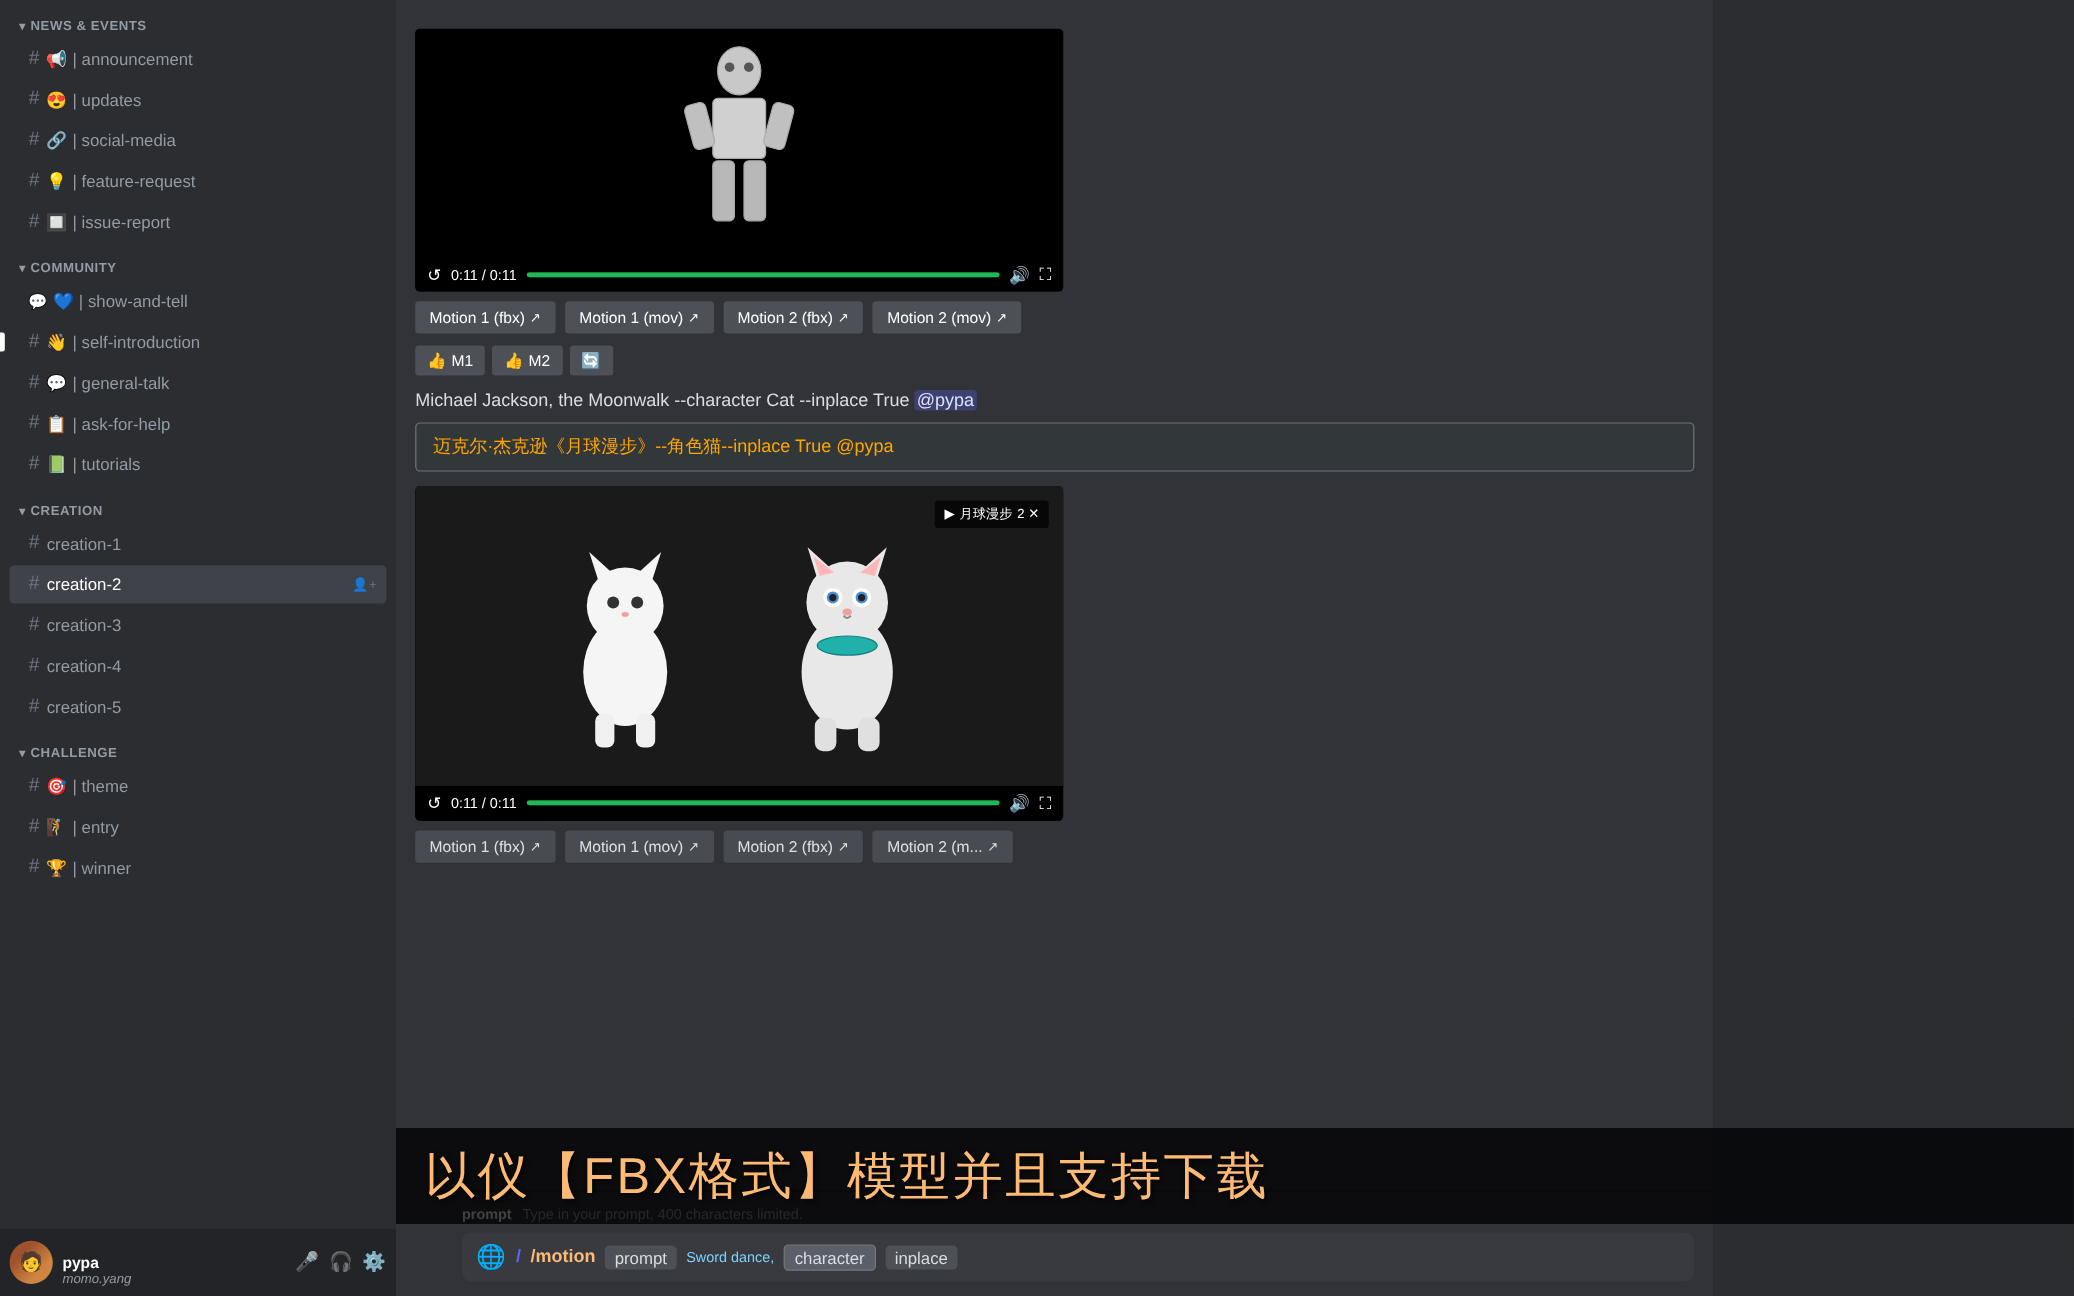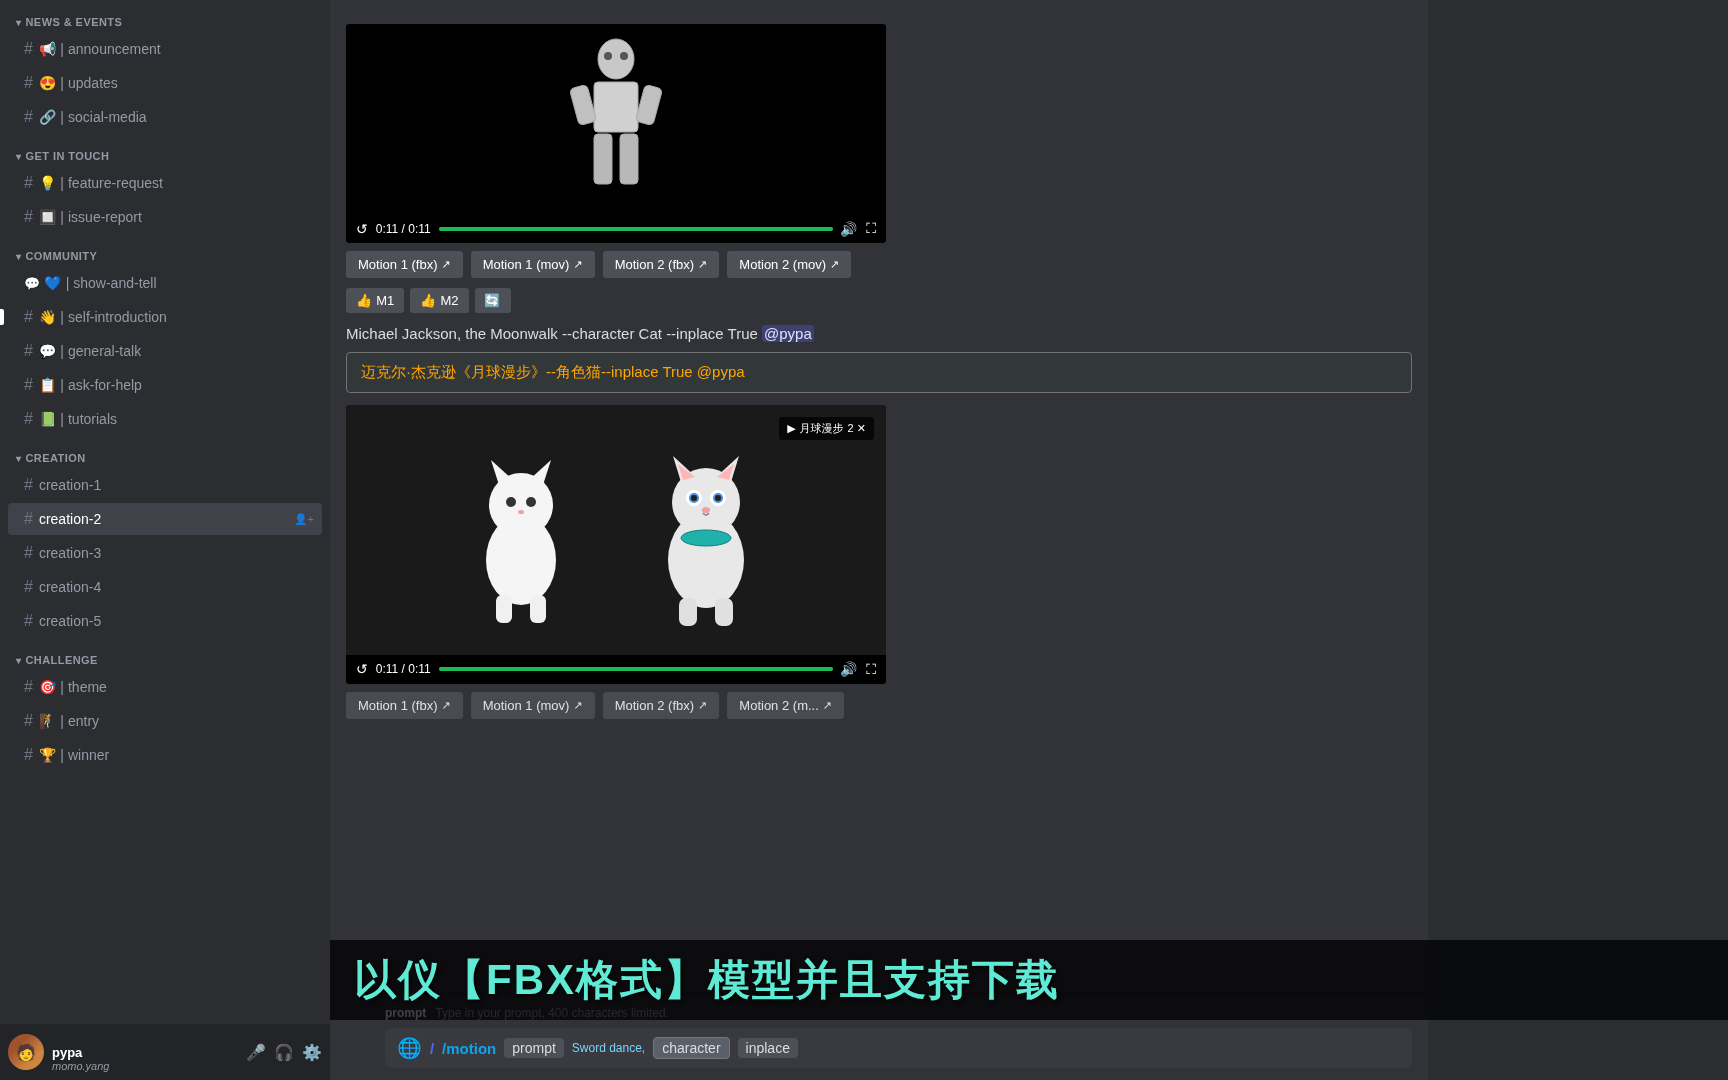--- a/index.html
+++ b/index.html
@@ -264,22 +264,22 @@
       left: 330px;
       right: 0;
       background: rgba(0,0,0,0.75);
       padding: 12px 24px;
       z-index: 100;
       display: flex;
       align-items: center;
     }
     .overlay-text {
       font-size: 42px;
-      font-weight: 700;
-      color: #5eead4;
+      font-weight: 400;
+      color: #fdba74;
       letter-spacing: 2px;
       text-shadow: 2px 2px 4px rgba(0,0,0,0.8);
     }
 
     .prompt-area {
       padding: 12px 16px;
       background: #313338;
       border-top: 1px solid #1e1f22;
       flex-shrink: 0;
       margin-left: 39px;
@@ -297,21 +297,21 @@
     .prompt-input-row {
       display: flex;
       align-items: center;
       gap: 8px;
       background: #383a40;
       border-radius: 8px;
       padding: 8px 12px;
     }
     .prompt-globe { font-size: 20px; color: #5865f2; }
     .prompt-slash { color: #5865f2; font-weight: 700; font-size: 15px; }
-    .prompt-command { color: #0ea5e9; font-weight: 700; font-size: 15px; }
+    .prompt-command { color: #fdba74; font-weight: 700; font-size: 15px; }
     .prompt-tag {
       background: #4e5058;
       border-radius: 4px;
       padding: 2px 8px;
       font-size: 14px;
       color: #dcddde;
       cursor: pointer;
     }
     .prompt-tag.highlight {
       background: #5a5f6a;
@@ -349,23 +349,20 @@
     <span>|</span>
     <span>updates</span>
   </div>
   <div class="sidebar-item">
     <span class="hash">#</span>
     <span class="emoji">🔗</span>
     <span>|</span>
     <span>social-media</span>
   </div>
 
-  <div class="sidebar-section-header">
-    <span>GET IN TOUCH</span>
-  </div>
   <div class="sidebar-item">
     <span class="hash">#</span>
     <span class="emoji">💡</span>
     <span>|</span>
     <span>feature-request</span>
   </div>
   <div class="sidebar-item">
     <span class="hash">#</span>
     <span class="emoji">🔲</span>
     <span>|</span>

